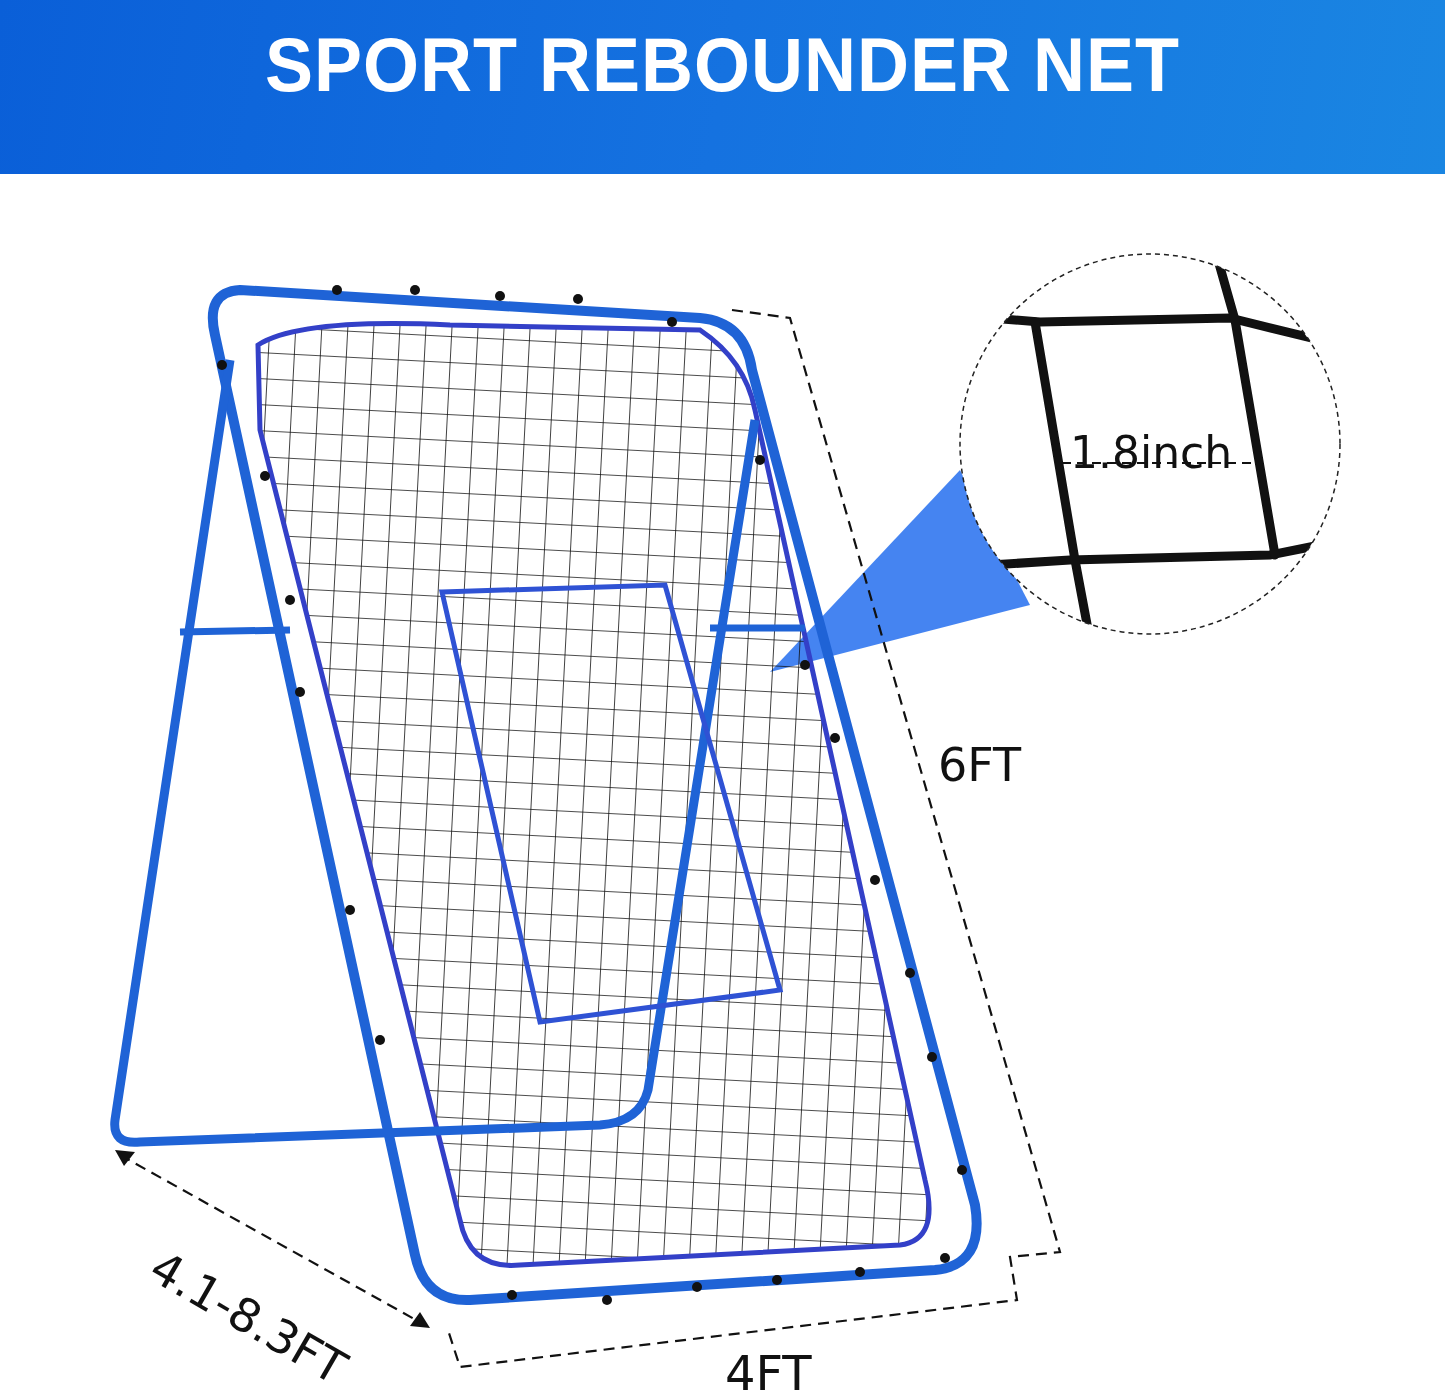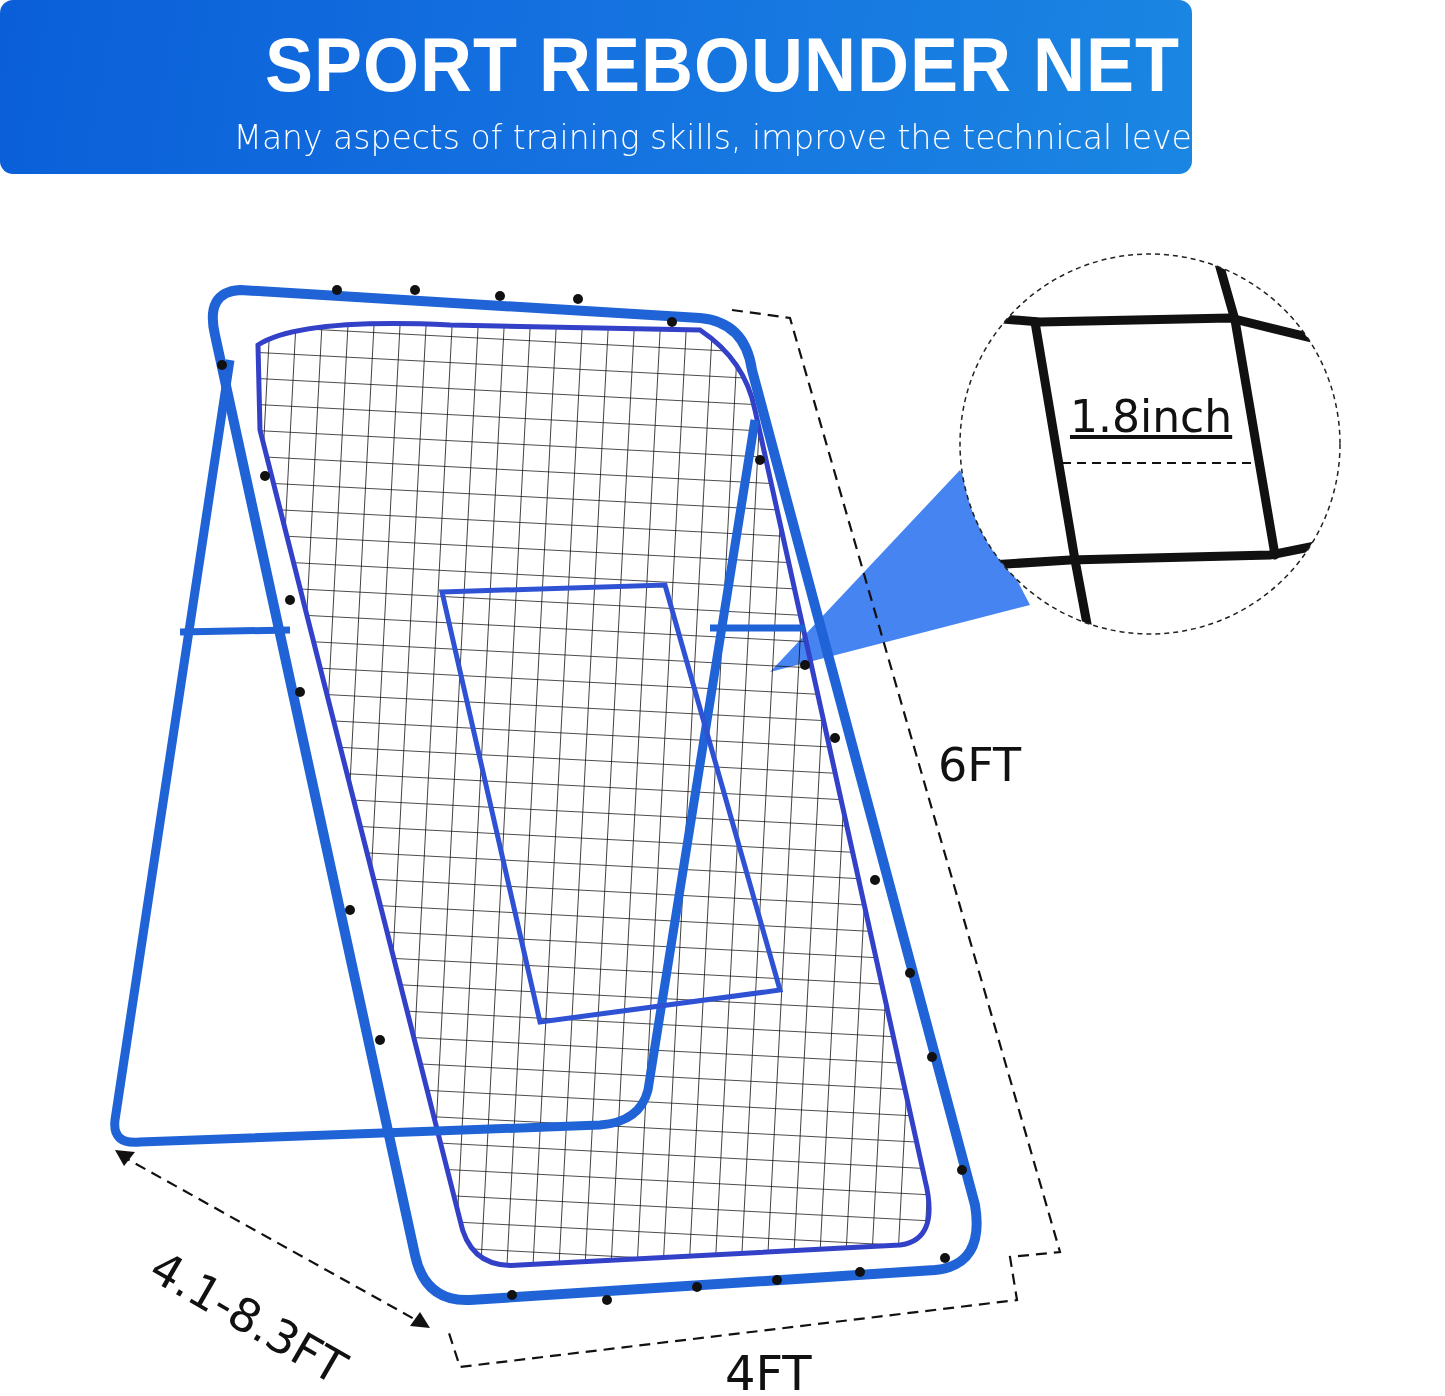--- a/index.html
+++ b/index.html
@@ -1,28 +1,27 @@
 <!DOCTYPE html>
 <html><head>
 <meta charset="utf-8">
 <style>
   html,body{margin:0;padding:0;background:#fff;}
   body{width:1445px;height:1396px;position:relative;overflow:hidden;font-family:"Liberation Sans",sans-serif;}
-  .banner{position:absolute;left:0;top:0;width:1192px;height:174px;background:linear-gradient(100deg,#0a5fd8 0%,#1572e0 50%,#1a86e2 100%);border-radius:13px;}
+  .banner{position:absolute;left:0;top:0;width:1445px;height:174px;background:linear-gradient(100deg,#0a5fd8 0%,#1572e0 50%,#1a86e2 100%);}
   .title{position:absolute;left:0;top:24px;width:1445px;text-align:center;color:#fff;font-weight:bold;font-size:72px;letter-spacing:1px;transform:scaleY(1.05);font-family:"Liberation Sans",sans-serif;}
   .subtitle{position:absolute;left:0;top:118px;width:1445px;text-align:center;color:#fff;font-size:33px;font-family:"DejaVu Sans",sans-serif;font-weight:300;}
   .scene{position:absolute;left:0;top:174px;}
   .lbl{position:absolute;color:#111;font-family:"DejaVu Sans",sans-serif;}
 </style>
 </head>
 <body>
 
 <div class="banner">
   <div class="title">SPORT REBOUNDER NET</div>
-  <div class="subtitle">Many aspects of training skills, improve the technical level.</div>
 </div>
 
 <svg class="scene" width="1445" height="1222" viewBox="0 174 1445 1222" xmlns="http://www.w3.org/2000/svg">
   <defs>
     <pattern id="mesh" width="26" height="26" patternUnits="userSpaceOnUse" patternTransform="rotate(3)">
       <path d="M0 0 H26 M0 0 V26" stroke="#111" stroke-width="1.6" fill="none"></path>
     </pattern>
     <clipPath id="netclip">
       <path d="M258 345 Q300 318 450 325 L700 330 Q745 360 755 410 L925 1180 Q940 1240 900 1245 L520 1265 Q470 1270 460 1220 L260 430 Z"></path>
     </clipPath>
@@ -87,16 +86,16 @@
   </g>
 
   <g stroke="#111" stroke-width="2.2" fill="none" stroke-dasharray="11 7">
     <path d="M732 310 L790 318 L1060 1252 L1010 1257 L1017 1300 L460 1367 L448 1330"></path>
     <path d="M120 1155 L425 1325"></path>
   </g>
   <polygon points="115,1150 135,1152 124,1166" fill="#111"></polygon>
   <polygon points="430,1328 410,1326 420,1312" fill="#111"></polygon>
 </svg>
 
-<div class="lbl" style="left:1070px;top:391px;font-size:44px;text-decoration:underline;">1.8inch</div>
+<div class="lbl" style="left:1070px;top:427px;font-size:44px;">1.8inch</div>
 <div class="lbl" style="left:938px;top:738px;font-size:46px;text-align:center;">6FT</div>
 <div class="lbl" style="left:725px;top:1345px;font-size:48px;">4FT</div>
 <div class="lbl" style="left:168px;top:1240px;font-size:46px;transform:rotate(30deg);transform-origin:left top;">4.1-8.3FT</div>
 
 </body></html>

